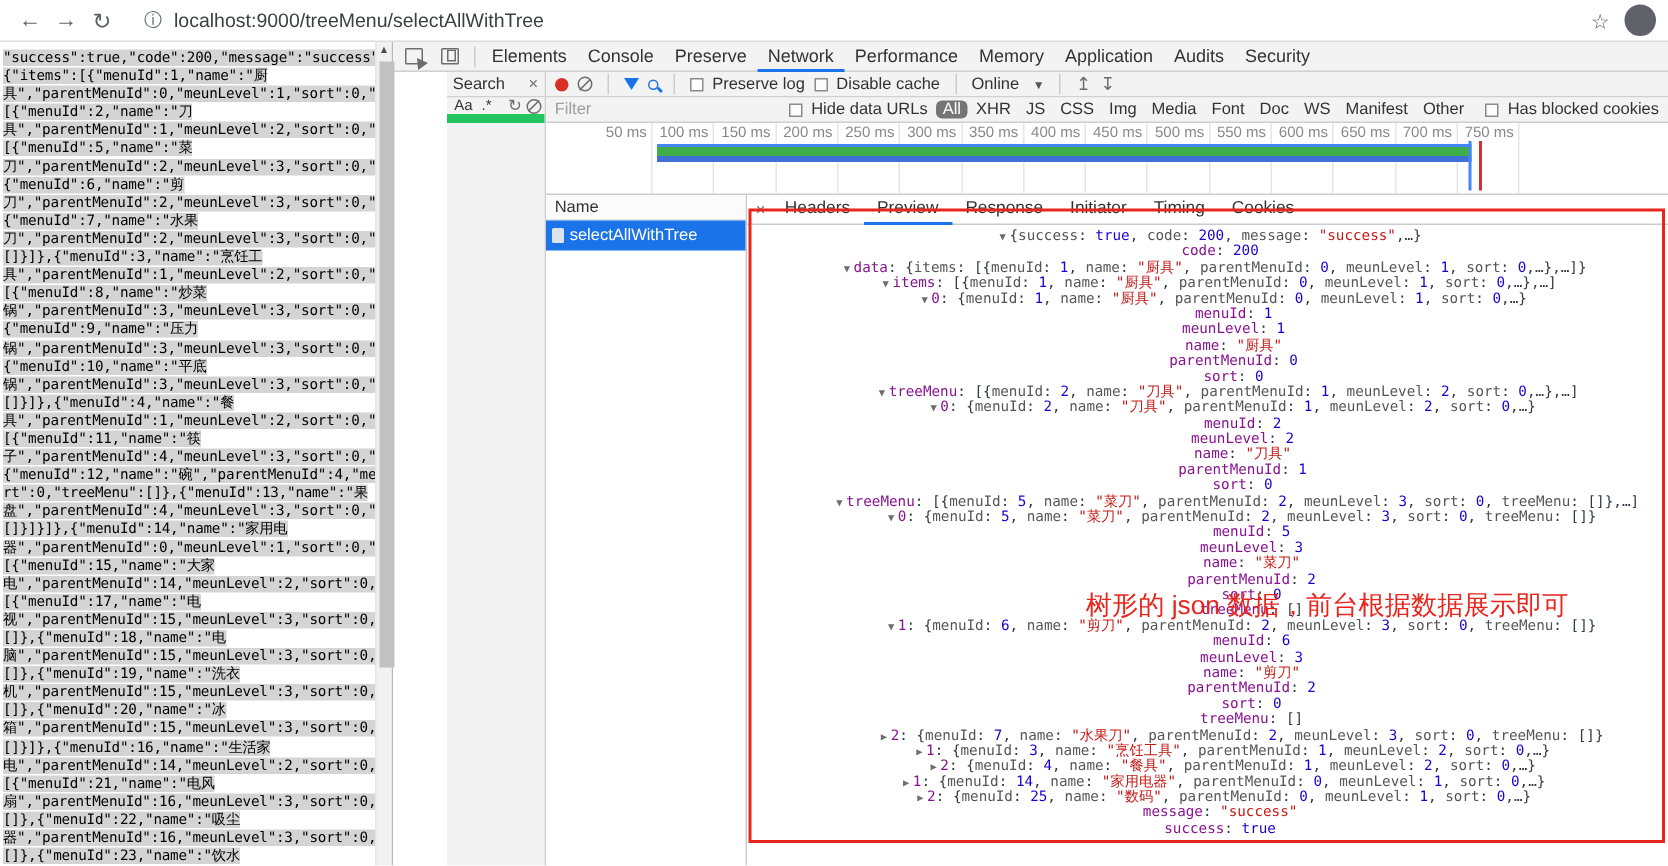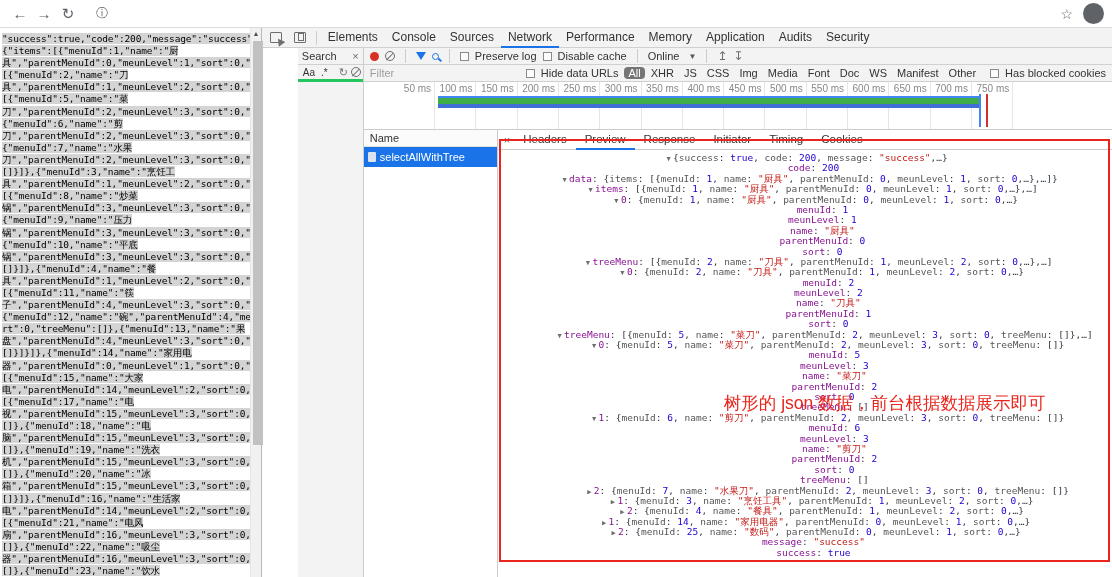--- a/index.html
+++ b/index.html
@@ -47,21 +47,21 @@
   .vsep { width:1px; height:14px; background:#ccc; margin:0 4px; }
   .dtab { font-size:12px; color:#333; padding:2px 7px 3px 7px; height:20px; line-height:15px; cursor:pointer; }
   .dtab.active { border-bottom:2px solid #1a73e8; }
 
   .dt-body { flex:1; display:flex; min-height:0;margin-left:36px; }
 
   
   .spane { width:66px; border-right:1px solid #ccc; display:flex; flex-direction:column; background:#f3f3f3; }
   .spane-head { height:17px; border-bottom:1px solid #d0d0d0; display:flex; align-items:center;
     font-size:11px; color:#333; padding:0 4px; justify-content:space-between; }
-  .spane-tools { height:17px; border-bottom:3px solid #22c55e; display:flex; align-items:center;
+  .spane-tools { height:17px; border-bottom:6px solid #22c55e; display:flex; align-items:center;
     padding:0 2px; overflow:hidden; white-space:nowrap; }
   .sp-btn { font-size:10px; color:#333; margin:0 3px; }
   .spane-rest { flex:1; background:#f3f3f3; }
   .xclose { color:#6e6e6e; font-size:11px; cursor:pointer; }
   .refresh-ico { font-size:11px; color:#6e6e6e; }
   .clear-ico { width:10px; height:10px; border:1.3px solid #6e6e6e; border-radius:50%; position:relative; flex:none; margin-left:3px; }
   .clear-ico:after { content:""; position:absolute; left:-1px; top:3.5px; width:10px; height:1.3px;
     background:#6e6e6e; transform:rotate(-45deg); }
 
   
@@ -131,20 +131,21 @@
 <body>
 
 <div class="stage">
 
   <div class="btoolbar">
     <span class="navbtn">←</span>
     <span class="navbtn">→</span>
     <span class="navbtn">↻</span>
     <div class="omnibox">
       <span class="info-ico">ⓘ</span>
+      <span class="urltext">localhost:9000/treeMenu/selectAllWithTree</span>
     </div>
     <span class="star">☆</span>
     <span class="avatar"></span>
   </div>
 
   <div class="main">
 
     <div class="page" id="rawPage">
         <div class="rawline"><span>"success":true,"code":200,"message":"success","data":</span></div>
         <div class="rawline"><span>{"items":[{"menuId":1,"name":"厨</span></div>
@@ -200,21 +201,21 @@
 
     <div class="devtools">
 
       <div class="dtrow dt-tabs">
         <span class="inspect-ico ico"></span>
         <span class="device-ico ico"></span>
         <span class="vsep"></span>
         <span id="dtTabs" style="display:flex;">
             <span class="dtab">Elements</span>
             <span class="dtab">Console</span>
-            <span class="dtab">Sources</span>
+            <span class="dtab">Preserve</span>
             <span class="dtab active">Network</span>
             <span class="dtab">Performance</span>
             <span class="dtab">Memory</span>
             <span class="dtab">Application</span>
             <span class="dtab">Audits</span>
             <span class="dtab">Security</span>
           </span>
       </div>
 
       <div class="dt-body">

